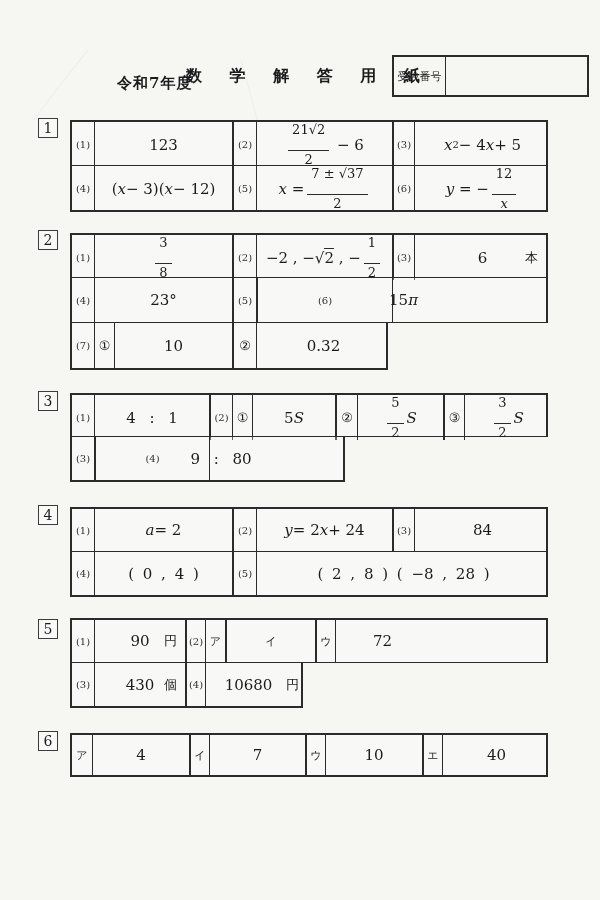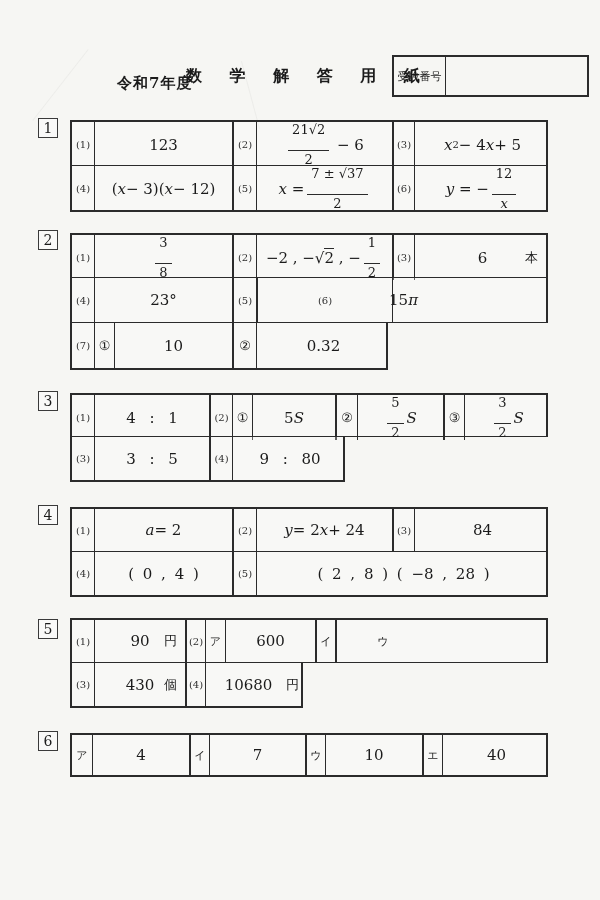--- a/index.html
+++ b/index.html
@@ -185,21 +185,20 @@
     <div class="cell ans bl1">
       <span class="frac">
           <span class="fn">3</span>
           <span class="fd">2</span>
         </span>
         <span class="it">S</span>
     </div>
   </div>
   <div class="row" style="left:70px;top:437px;width:275px;height:45px;grid-template-columns:22px 115px 23px 115px">
     <div class="cell lab">(3)</div>
-    <div class="cell ans sp8 bl1">3 : 5</div>
     <div class="cell lab bl2">(4)</div>
     <div class="cell ans sp8 bl1">9 : 80</div>
   </div>
 </div>
 
 <div>
   <div class="row first mid" style="left:70px;top:507px;width:478px;height:45px;grid-template-columns:22px 138px 24px 136px 22px 136px">
     <div class="cell lab">(1)</div>
     <div class="cell ans bl1">
         <span class="run-v">a</span>
@@ -225,23 +224,23 @@
 
 <div>
   <div class="row first mid" style="left:70px;top:618px;width:478px;height:45px;grid-template-columns:22px 91px 20px 20px 90px 20px 94px 20px 101px">
     <div class="cell lab">(1)</div>
     <div class="cell ans bl1">
       <span>90</span>
         <span class="unit" style="right:8px">円</span>
     </div>
     <div class="cell lab bl2">(2)</div>
     <div class="cell kana bl1">ア</div>
-    <div class="cell ans bl1">600</div>
     <div class="cell kana bl2">イ</div>
     <div class="cell kana bl2">ウ</div>
+    <div class="cell ans bl1">72</div>
   </div>
   <div class="row" style="left:70px;top:663px;width:233px;height:45px;grid-template-columns:22px 91px 20px 100px">
     <div class="cell lab">(3)</div>
     <div class="cell ans bl1">
       <span>430</span>
         <span class="unit" style="right:8px">個</span>
     </div>
     <div class="cell lab bl2">(4)</div>
     <div class="cell ans bl1">
       <span style="margin-right:14px">10680</span>

